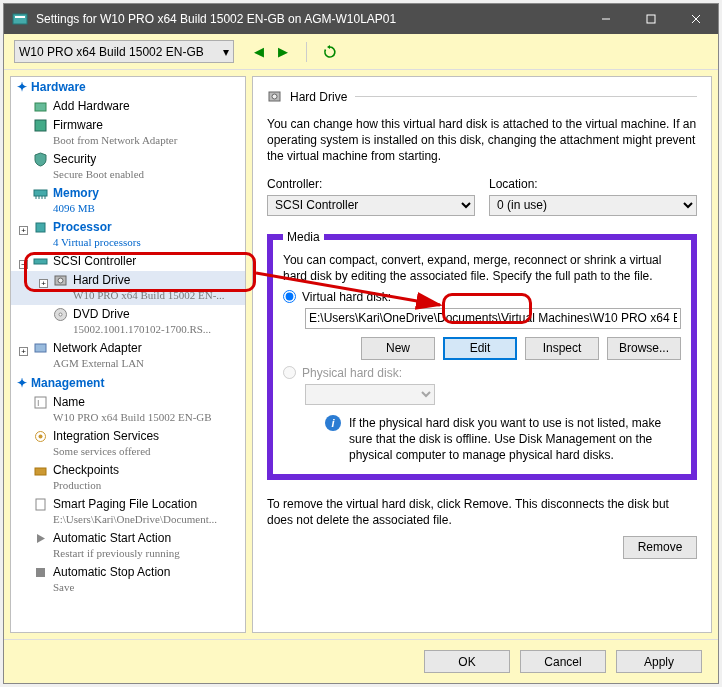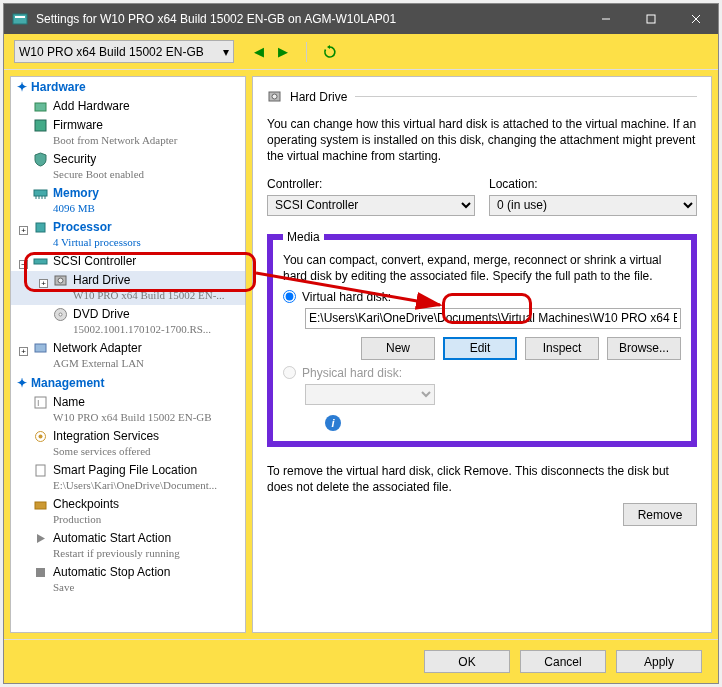--- a/index.html
+++ b/index.html
@@ -1,17 +1,17 @@
 <!DOCTYPE html>
 <html><head>
 <meta charset="utf-8">
 <style>
 * { box-sizing: border-box; margin: 0; padding: 0; font-family: "Segoe UI", Tahoma, sans-serif; }
 body { background: #f0f0f0; padding: 3px; }
-.window { width: 716px; height: 681px; background: #fde047; border: 1px solid #888; display: flex; flex-direction: column; position: relative; }
+.window { width: 716px; height: 681px; background: #fef9c3; border: 1px solid #888; display: flex; flex-direction: column; position: relative; }
 .titlebar { background: #4e4e4e; color: #fff; height: 30px; display: flex; align-items: center; font-size: 12px; }
 .titlebar .icon { width: 16px; height: 16px; margin: 0 8px; }
 .titlebar .title { flex: 1; }
 .titlebar .winbtns { display: flex; }
 .titlebar .winbtn { width: 45px; height: 30px; display: flex; align-items: center; justify-content: center; color: #fff; }
 .toolbar { height: 36px; display: flex; align-items: center; padding: 4px 10px; gap: 6px; border-bottom: 1px solid #ddd; }
 .dropdown { width: 220px; height: 23px; border: 1px solid #adadad; background: #e8e8e8; font-size: 12px; padding: 0 4px; display: flex; align-items: center; justify-content: space-between; }
 .navbtns { display: flex; gap: 2px; margin-left: 8px; }
 .navbtn { width: 22px; height: 22px; display: flex; align-items: center; justify-content: center; color: #008800; font-size: 13px; }
 .divider-v { width: 1px; height: 20px; background: #ccc; margin: 0 6px; }
@@ -228,35 +228,35 @@
                 <circle cx="7.5" cy="7.5" r="2" fill="#c93"></circle>
               </svg></span>
             <span class="label">Integration Services</span>
           </div>
         <div class="sublabel">Some services offered</div>
       </div>
 
       <div class="treeitem">
         <div class="row1">
             <span class="icn"><svg viewBox="0 0 15 15">
+                <rect x="2" y="5" width="11" height="7" fill="#c93" stroke="#a71"></rect>
+              </svg></span>
+            <span class="label">Checkpoints</span>
+          </div>
+        <div class="sublabel">Production</div>
+      </div>
+
+      <div class="treeitem">
+        <div class="row1">
+            <span class="icn"><svg viewBox="0 0 15 15">
                 <rect x="3" y="2" width="9" height="11" fill="#fff" stroke="#888"></rect>
               </svg></span>
             <span class="label">Smart Paging File Location</span>
           </div>
         <div class="sublabel">E:\Users\Kari\OneDrive\Document...</div>
-      </div>
-
-      <div class="treeitem">
-        <div class="row1">
-            <span class="icn"><svg viewBox="0 0 15 15">
-                <rect x="2" y="5" width="11" height="7" fill="#c93" stroke="#a71"></rect>
-              </svg></span>
-            <span class="label">Checkpoints</span>
-          </div>
-        <div class="sublabel">Production</div>
       </div>
 
       <div class="treeitem">
         <div class="row1">
             <span class="icn"><svg viewBox="0 0 15 15">
                 <polygon points="4,3 12,7.5 4,12" fill="#888"></polygon>
               </svg></span>
             <span class="label">Automatic Start Action</span>
           </div>
         <div class="sublabel">Restart if previously running</div>
@@ -315,20 +315,21 @@
         </div>
 
         <div class="radio-row disabled">
           <input type="radio" disabled="" style="">
           <label>Physical hard disk:</label>
         </div>
         <div style="padding-left:22px;">
           <select disabled="" style="width:130px;background:#eee;"><option></option></select>
           <div class="info-box">
             <div class="info-icon">i</div>
+            <div style="line-height:1.35;">If the physical hard disk you want to use is not listed, make sure that the disk is offline. Use Disk Management on the physical computer to manage physical hard disks.</div>
           </div>
         </div>
       </fieldset>
 
       <div class="remove-row" style="line-height:1.35;">To remove the virtual hard disk, click Remove. This disconnects the disk but does not delete the associated file.</div>
       <div class="remove-btn-row">
         <button class="btn">Remove</button>
       </div>
     </div>
   </div>

